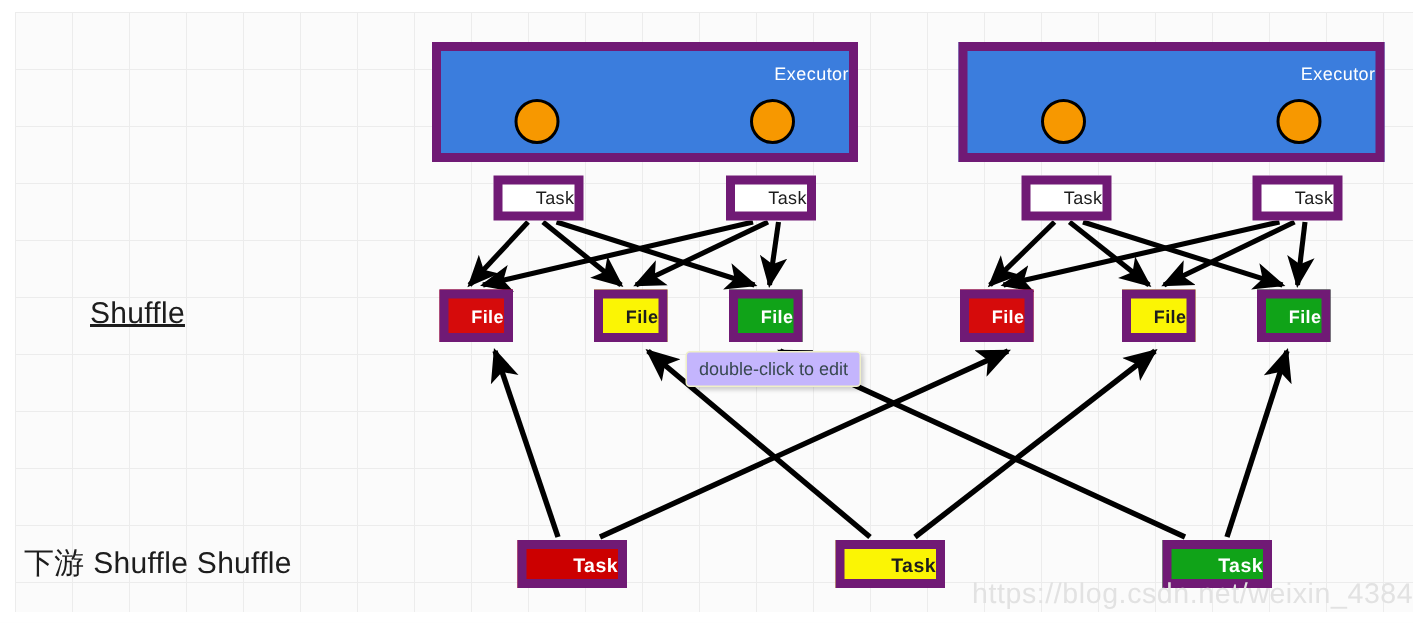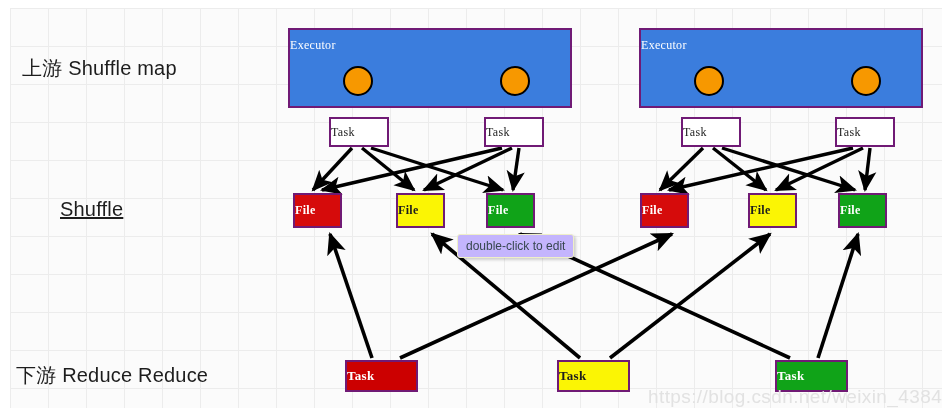--- a/index.html
+++ b/index.html
@@ -39,25 +39,24 @@
     color: #1d1d1d;
     font-size: 20px;
     white-space: nowrap;
     letter-spacing: .2px;
   }
   .node {
     position: absolute;
     box-sizing: border-box;
     display: flex;
     align-items: center;
-    justify-content: flex-start;
-    border: 2px solid #701a75;
+    justify-content: flex-end;
+    border: 6px solid #701a75;
     font-weight: bold;
     letter-spacing: .3px;
-    font-family: Liberation Serif, serif;
   }
   .executor {
     background: #3b7ddd;
     color: #ffffff;
     font-size: 12px;
     font-weight: normal;
     align-items: flex-start;
     padding-top: 8px;
   }
   .dot {
@@ -130,23 +129,22 @@
     <g id="edge-reduce" stroke="#000000" stroke-width="3.6" fill="none" marker-end="url(#ah)">
         <line x1="372" y1="358" x2="330" y2="234"></line>
         <line x1="400" y1="358" x2="672" y2="234"></line>
         <line x1="580" y1="358" x2="432" y2="234"></line>
         <line x1="610" y1="358" x2="770" y2="234"></line>
         <line x1="790" y1="358" x2="520" y2="234"></line>
         <line x1="818" y1="358" x2="858" y2="234"></line>
       </g>
   </svg>
 
-  <div class="row-label" style="left: 22px; top: 55px;">上游 Shuffle map</div>
   <div class="row-label" style="left: 60px; top: 198px; text-decoration: underline;">Shuffle</div>
-  <div class="row-label" style="left: 16px; top: 362px;">下游 Reduce Reduce</div>
+  <div class="row-label" style="left: 16px; top: 362px;">下游 Shuffle Shuffle</div>
 
   <div class="node executor" style="left: 288px; top: 28px; width: 284px; height: 80px;">
     <span>Executor</span>
   </div>
   <div class="dot" style="left: 343px; top: 66px;"></div>
   <div class="dot" style="left: 500px; top: 66px;"></div>
 
   <div class="node executor" style="left: 639px; top: 28px; width: 284px; height: 80px;">
     <span>Executor</span>
   </div>

